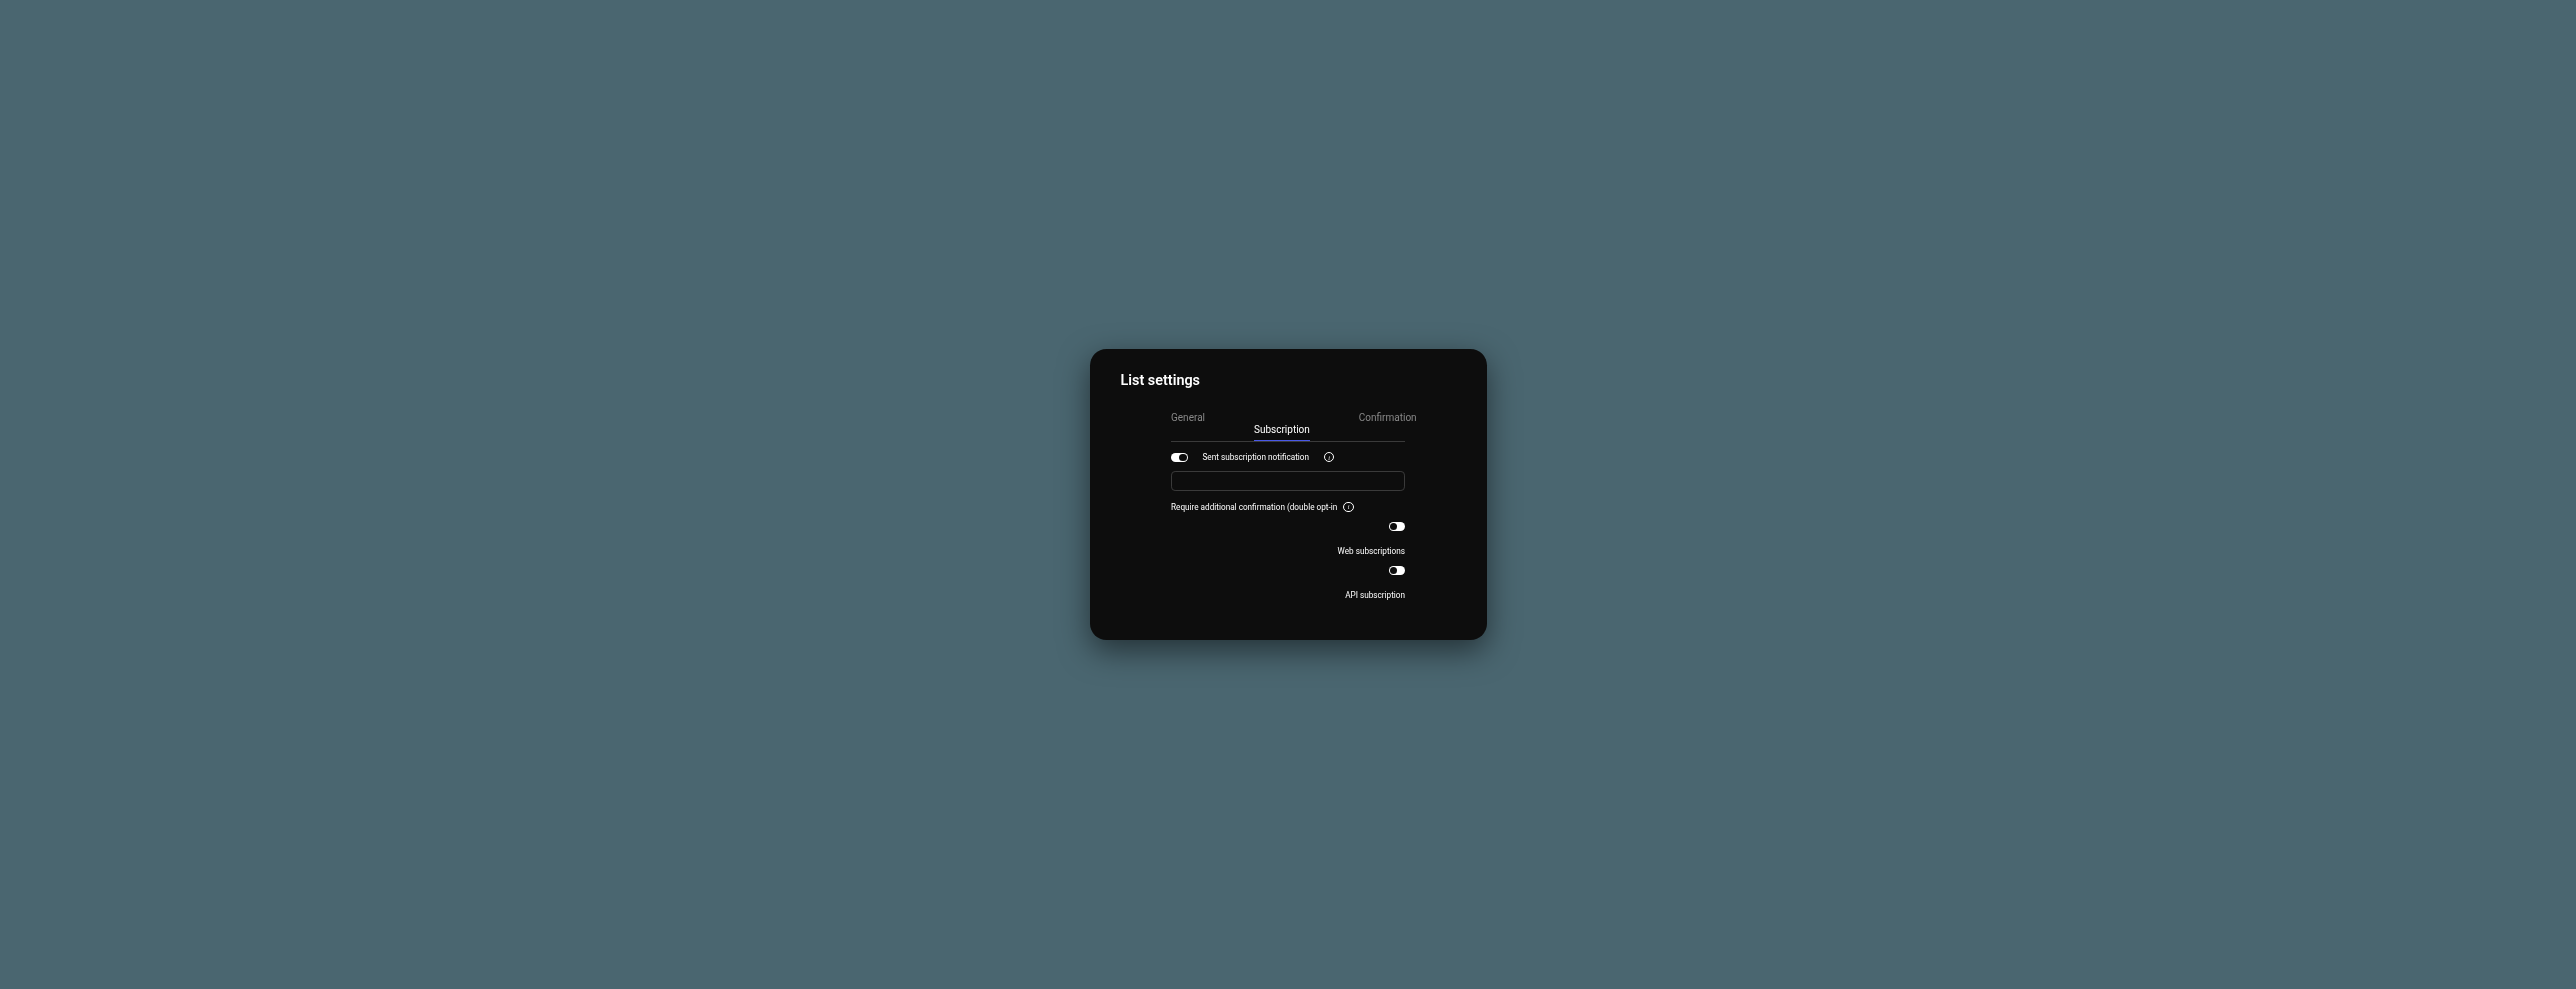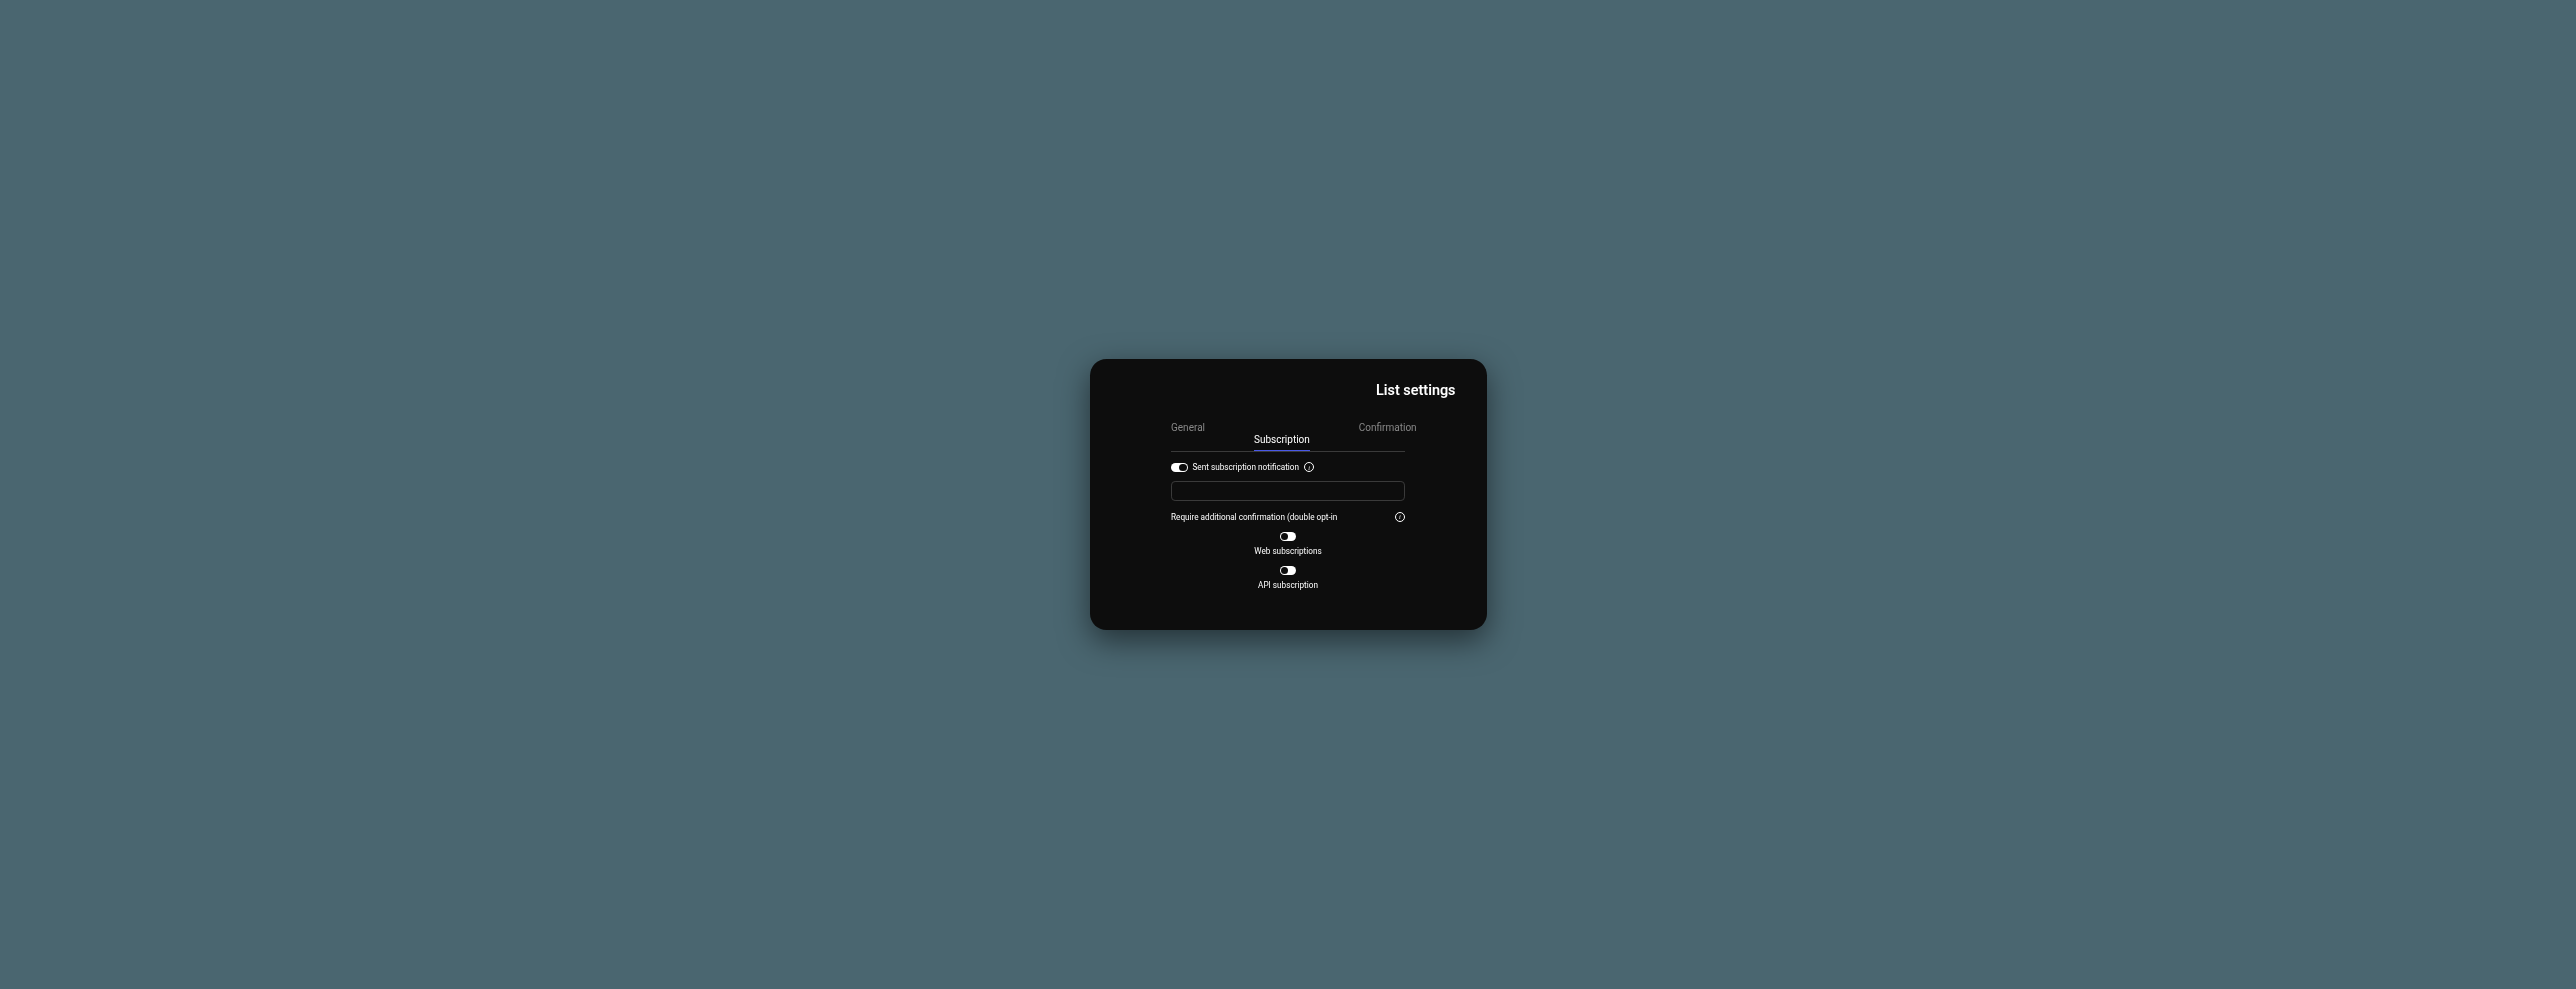--- a/index.html
+++ b/index.html
@@ -23,21 +23,21 @@
       border-radius: 16.5px;
       width: 397px;
       padding: 23px 31px 31px 31px;
       box-shadow: 0 10.3px 31px rgba(0,0,0,0.5);
     }
     
     .title {
       color: #ffffff;
       font-size: 14.4px;
       font-weight: 600;
-      text-align: right;
+      text-align: left;
       margin-bottom: 23px;
     }
     
     .content {
       width: 234px;
       margin: 0 auto;
     }
     
     .tabs {
       display: flex;
@@ -65,22 +65,22 @@
       right: 0;
       height: 1px;
       background-color: #4958e8;
     }
     
     .tab:nth-child(1) { margin-right: 49px; }
     .tab:nth-child(2) { margin-right: 49px; margin-top: 12px; }
     
     .row {
       display: flex;
-      align-items: center;
-      gap: 5px;
+      align-items: flex-end;
+      gap: 15px;
       margin-bottom: 8.2px;
     }
     
     .toggle {
       width: 16.5px;
       height: 9.3px;
       background-color: #ffffff;
       border-radius: 4.6px;
       position: relative;
       cursor: pointer;
@@ -134,21 +134,20 @@
       padding: 0 6.2px;
       color: #ffffff;
       font-size: 7.2px;
     }
     
     .section-label-row {
       display: flex;
       align-items: center;
       gap: 6.2px;
       margin-bottom: 10.3px;
-      justify-content: space-between;
     }
     
     .section-label {
       color: #ffffff;
       font-size: 8.2px;
     }
     
     .sub-toggle-row {
       margin-bottom: 9.3px;
       flex-direction: column;

